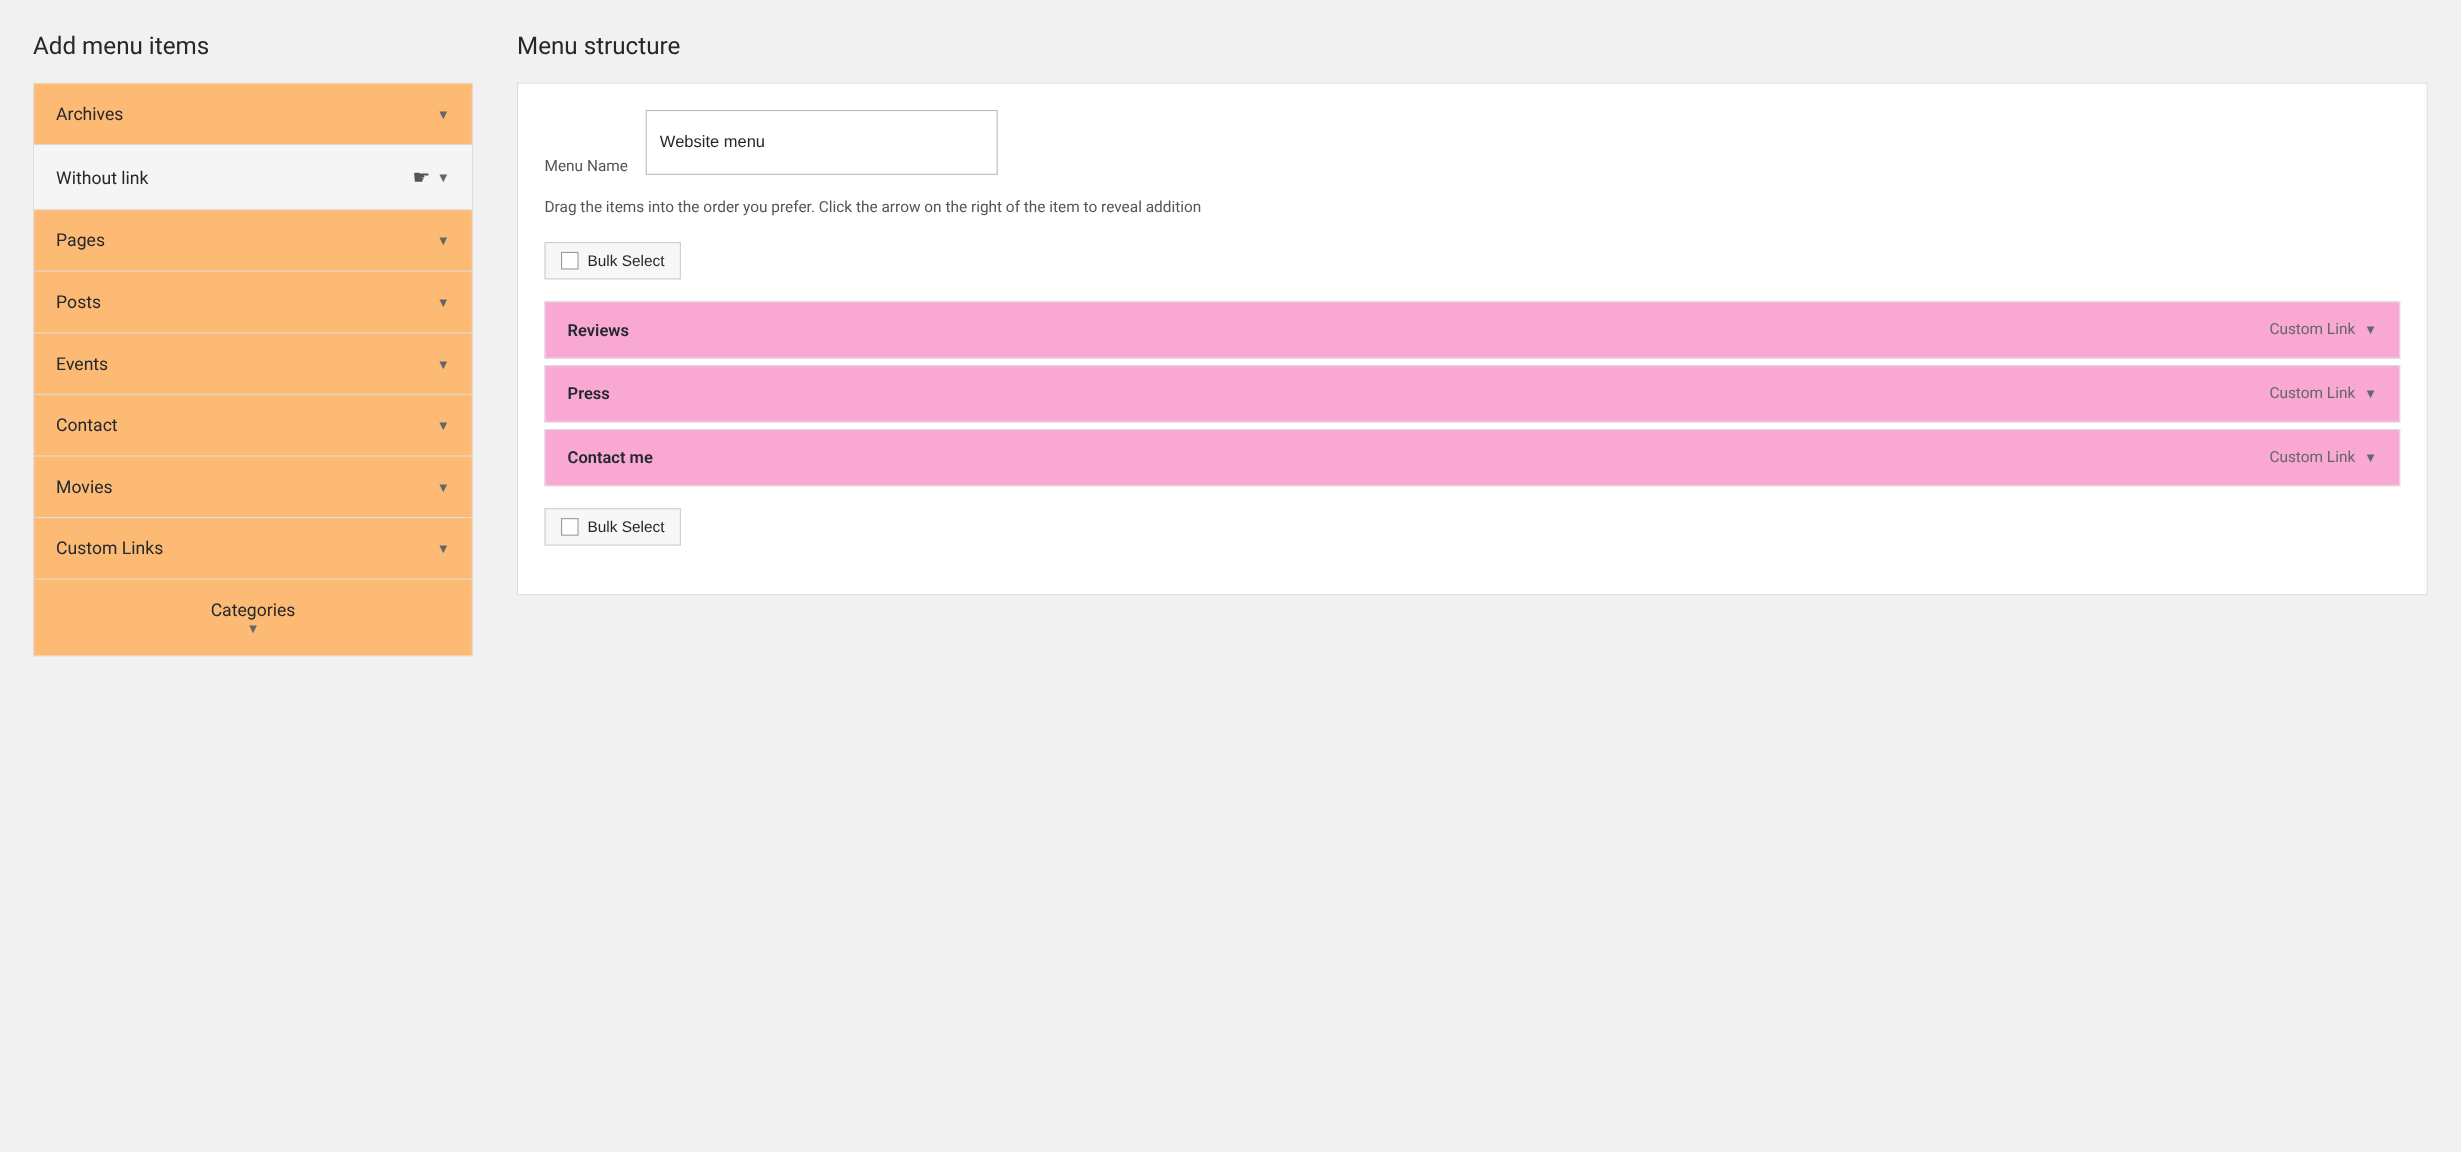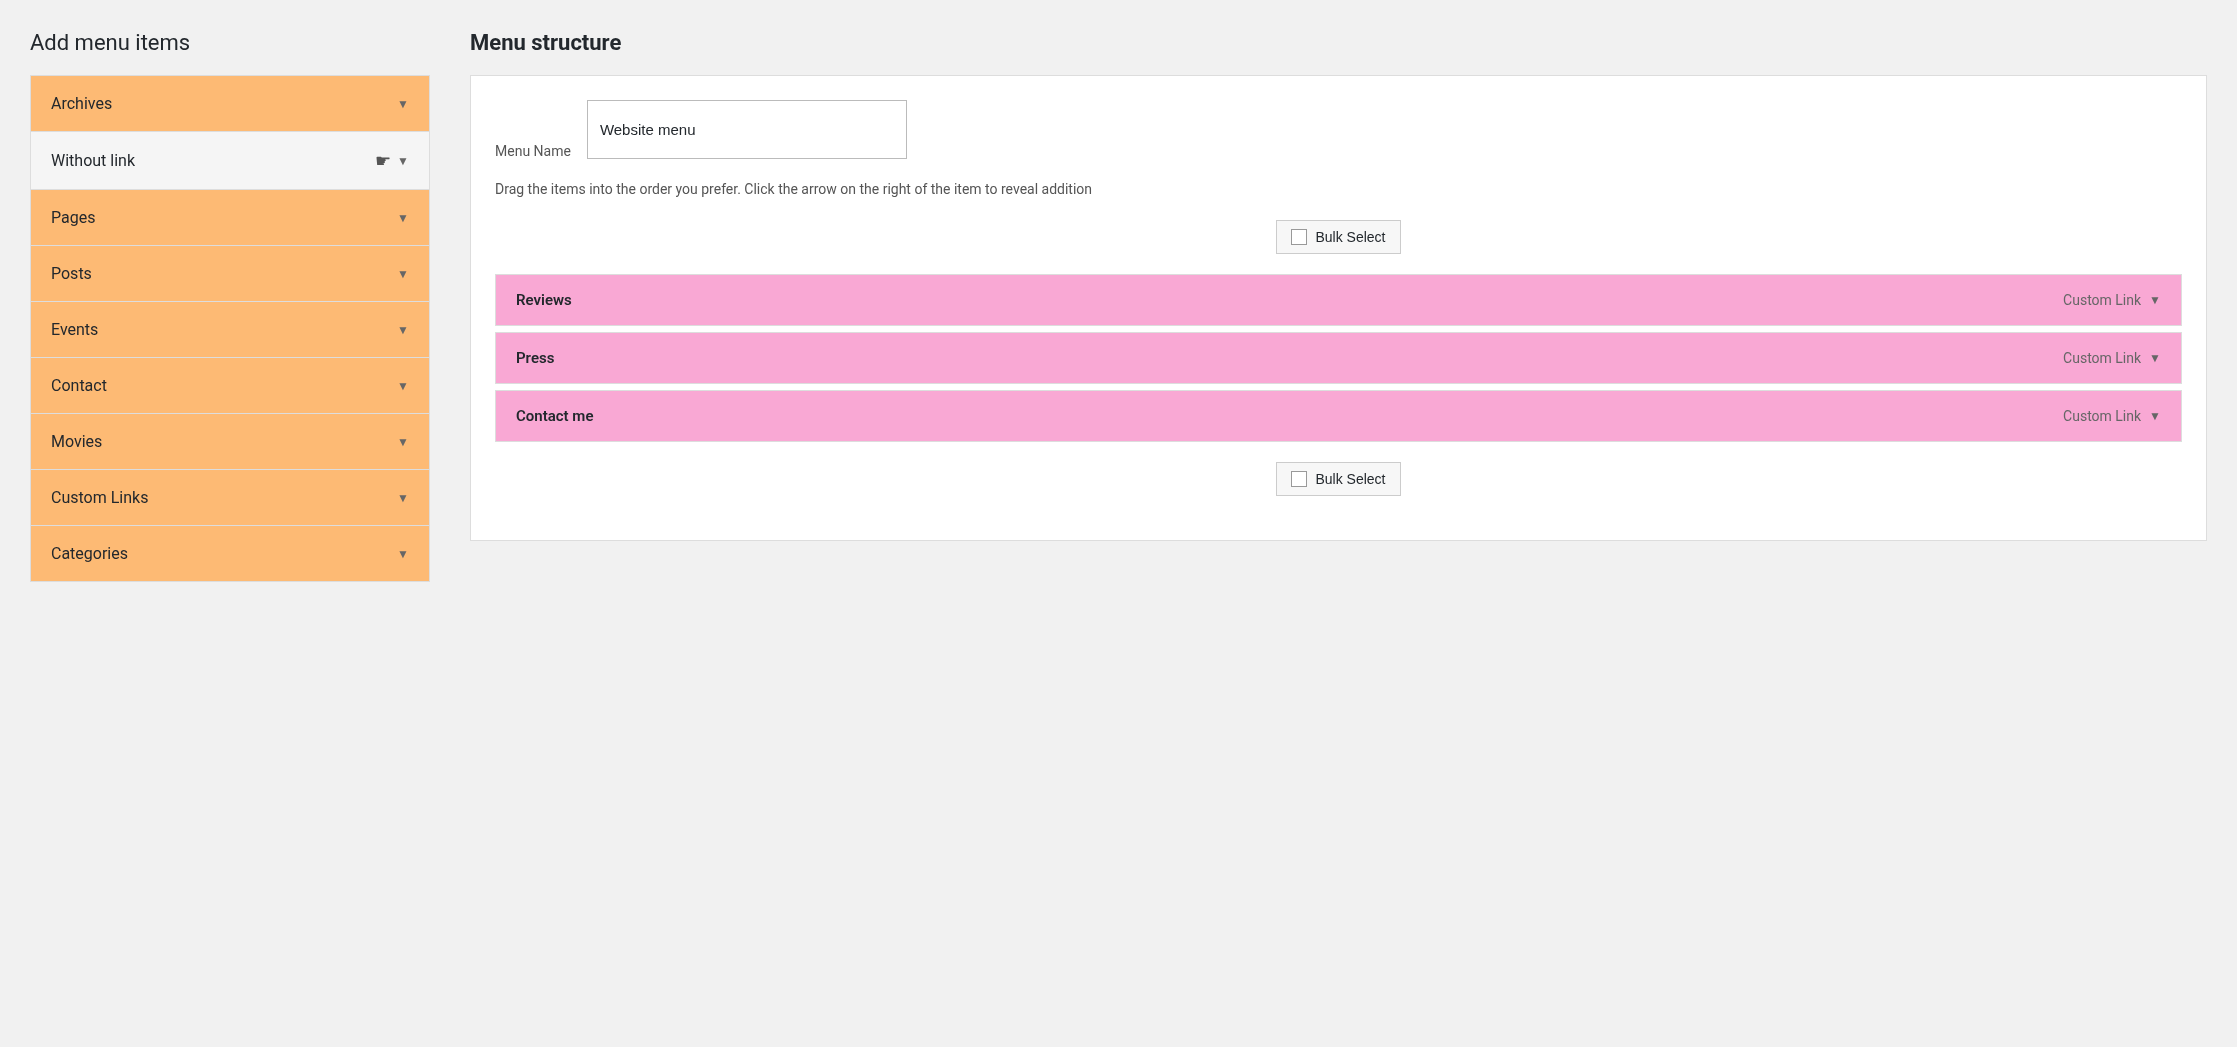--- a/index.html
+++ b/index.html
@@ -46,20 +46,21 @@
       align-items: center;
       justify-content: space-between;
       padding: 18px 20px;
       cursor: pointer;
       background: #fdba74;
       transition: background 0.15s;
     }
 
     .accordion-item:last-child {
       border-bottom: none;
+      flex-direction: column;
     }
 
     .accordion-item.hovered {
       background: #f5f5f5;
     }
 
     .accordion-label {
       font-size: 16px;
       color: #23282d;
     }
@@ -70,21 +71,21 @@
     }
 
     
     .right-panel {
       flex: 1;
       padding-left: 40px;
     }
 
     .menu-structure-title {
       font-size: 22px;
-      font-weight: 700;
+      font-weight: 400;
       color: #23282d;
       margin-bottom: 20px;
     }
 
     .menu-structure-box {
       background: #fff;
       border: 1px solid #ddd;
       padding: 24px;
     }
 
@@ -115,21 +116,20 @@
       color: #555;
       margin-bottom: 20px;
       line-height: 1.5;
     }
 
     .bulk-select-row {
       display: flex;
       align-items: center;
       gap: 10px;
       margin-bottom: 20px;
-      justify-content: center;
     }
 
     .bulk-select-btn {
       display: flex;
       align-items: center;
       gap: 8px;
       background: #f7f7f7;
       border: 1px solid #ccc;
       padding: 8px 14px;
       cursor: pointer;

